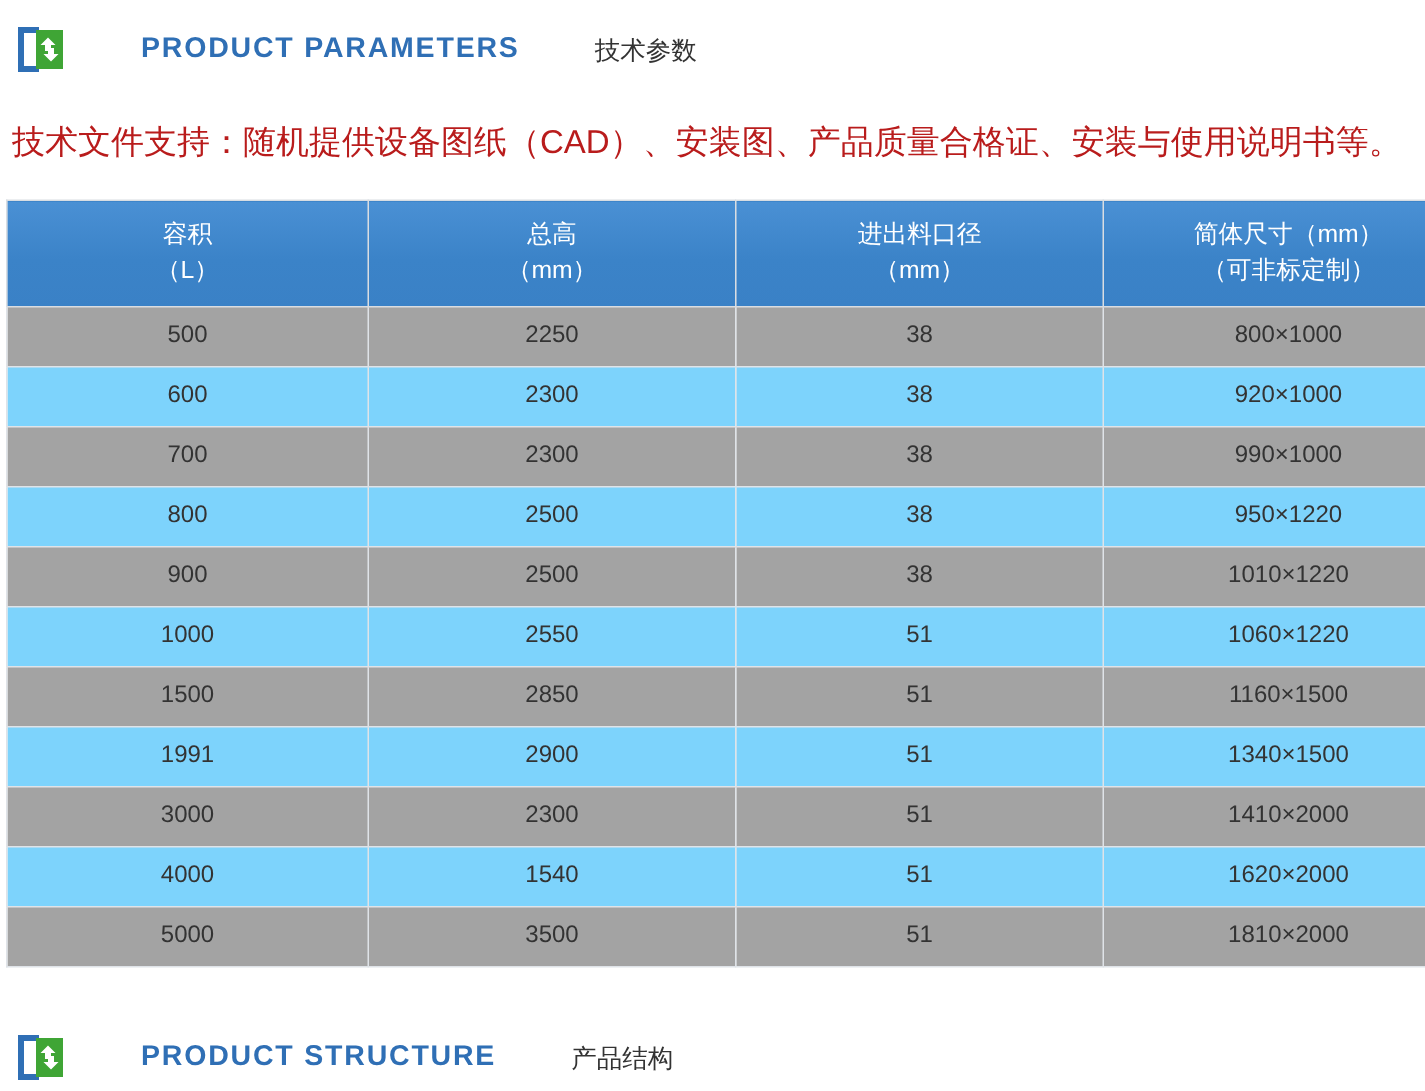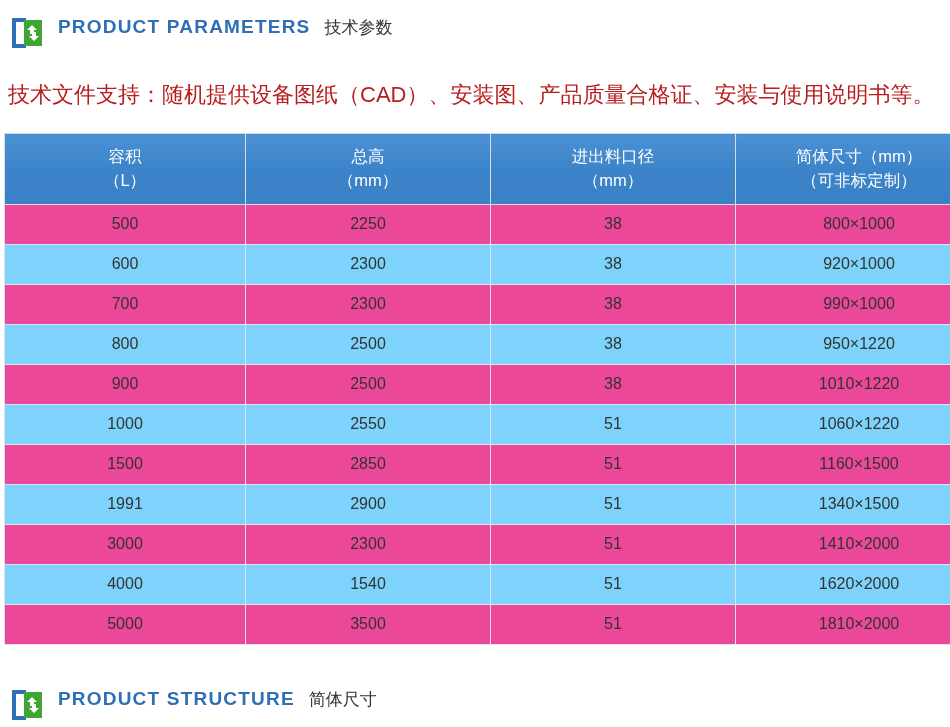--- a/index.html
+++ b/index.html
@@ -16,21 +16,23 @@
   }
   .page {
     position: relative;
     width: 950px;
     height: 727px;
   }
 
   
   .section-head {
     display: flex;
+    align-items: center;
     padding-left: 10px;
+    gap: 36px;
   }
   .sec-icon {
     width: 34px;
     height: 34px;
     flex: 0 0 34px;
     position: relative;
   }
   .sec-icon svg { display: block; }
   .sec-title-en {
     font-size: 19px;
@@ -88,21 +90,21 @@
   table.params td {
     font-size: 16px;
     color: #333333;
     text-align: center;
     padding: 9px 4px;
     border: 1px solid #dfe3e8;
     background: #7dd3fc;
     height: 21px;
   }
   table.params tr.alt td {
-    background: #ec4899;
+    background: #a3a3a3;
   }
   .c1 { width: 232px; }
   .c2 { width: 236px; }
   .c3 { width: 236px; }
   .c4 { width: 238px; }
 </style>
 </head>
 <body>
 
 <div class="page">
@@ -218,16 +220,16 @@
   <div class="section-head" id="head-structure">
     <span class="sec-icon">
       <svg width="34" height="34" viewBox="0 0 34 34" xmlns="http://www.w3.org/2000/svg">
         <path d="M2,2 H16 V6 H6 V28 H16 V32 H2 Z" fill="#2f6fb5"></path>
         <path d="M14,4 H32 V30 H14 Z" fill="#3fa535"></path>
         <path d="M22,9 l5,5 h-3 v4 h-4 v-4 h-3 z" fill="#ffffff"></path>
         <path d="M24,25 l-5,-5 h3 v-4 h4 v4 h3 z" fill="#ffffff"></path>
       </svg>
     </span>
     <span class="sec-title-en">PRODUCT STRUCTURE</span>
-    <span class="sec-title-cn">简体尺寸</span>
+    <span class="sec-title-cn">产品结构</span>
   </div>
 
 </div>
 
 </body></html>

